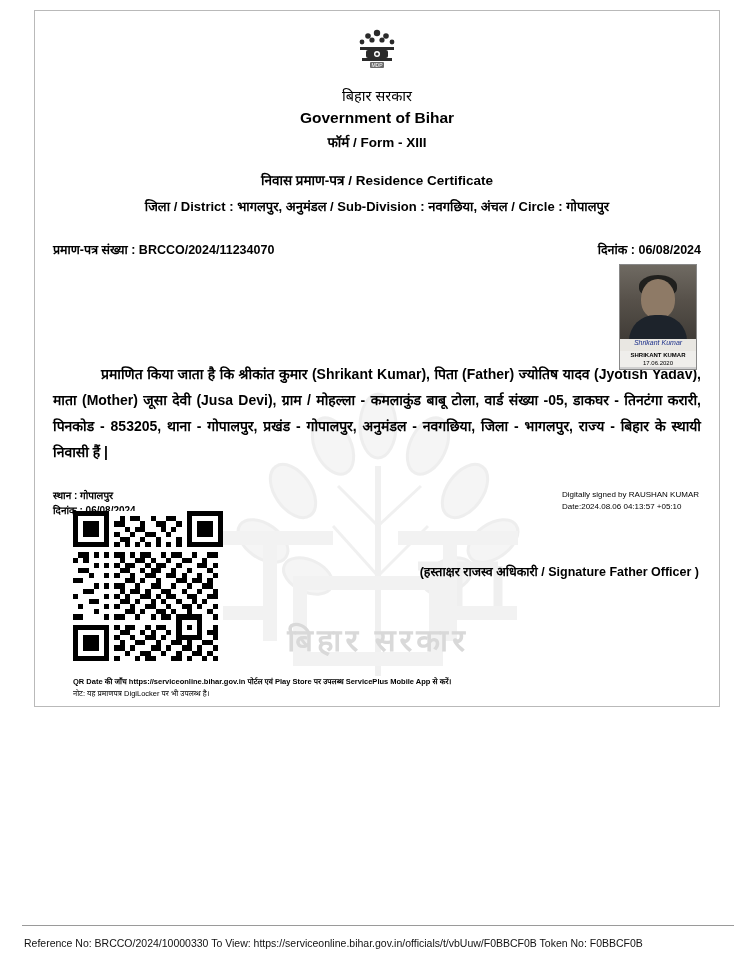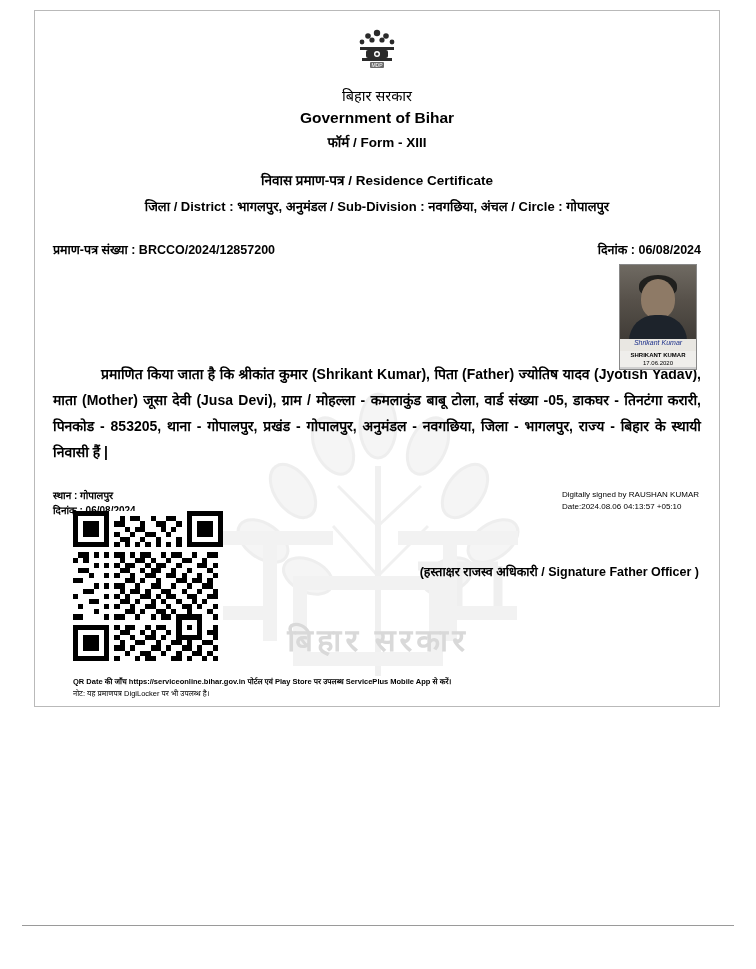--- a/index.html
+++ b/index.html
@@ -346,21 +346,21 @@
       </div>
 
       <div class="hindi-gov">बिहार सरकार</div>
       <div class="eng-gov">Government of Bihar</div>
       <div class="form-no">फॉर्म / Form - XIII</div>
 
       <div class="title-line">निवास प्रमाण-पत्र / Residence Certificate</div>
       <div class="district-line">जिला / District : भागलपुर, अनुमंडल / Sub-Division : नवगछिया, अंचल / Circle : गोपालपुर</div>
 
       <div class="meta-row">
-        <span>प्रमाण-पत्र संख्या : BRCCO/2024/12857200</span>
+        <span>प्रमाण-पत्र संख्या : BRCCO/2024/11234070</span>
         <span>दिनांक : 06/08/2024</span>
       </div>
 
       <div class="body-para">
         <span class="indent"></span><span>प्रमाणित किया जाता है कि श्रीकांत कुमार (Shrikant Kumar), पिता (Father) ज्योतिष यादव (Jyotish Yadav), माता (Mother) जूसा देवी (Jusa Devi), ग्राम / मोहल्ला - कमलाकुंड बाबू टोला, वार्ड संख्या -05, डाकघर - तिनटंगा करारी, पिनकोड - 853205, थाना - गोपालपुर, प्रखंड - गोपालपुर, अनुमंडल - नवगछिया, जिला - भागलपुर, राज्य - बिहार के स्थायी निवासी हैं |</span>
       </div>
 
       <div class="place-block">
         <div>स्थान : गोपालपुर</div>
         <div>दिनांक : 06/08/2024</div>
@@ -596,14 +596,15 @@
     </div>
 
     <div class="qr-note">
       <div>QR Date की जाँच https://serviceonline.bihar.gov.in पोर्टल एवं Play Store पर उपलब्ध ServicePlus Mobile App से करें।</div>
       <div class="n2">नोट: यह प्रमाणपत्र DigiLocker पर भी उपलब्ध है।</div>
     </div>
 
   </div>
 
   <div class="footer-rule"></div>
+  <div class="footer-text">Reference No: BRCCO/2024/10000330 To View: https://serviceonline.bihar.gov.in/officials/t/vbUuw/F0BBCF0B Token No: F0BBCF0B</div>
 
 </div>
 
 </body></html>

